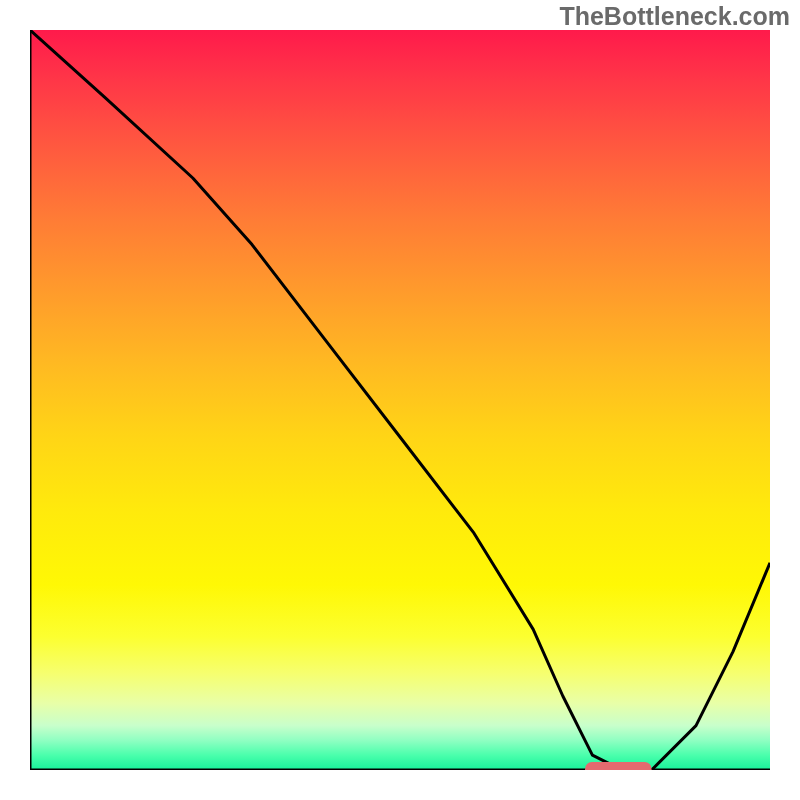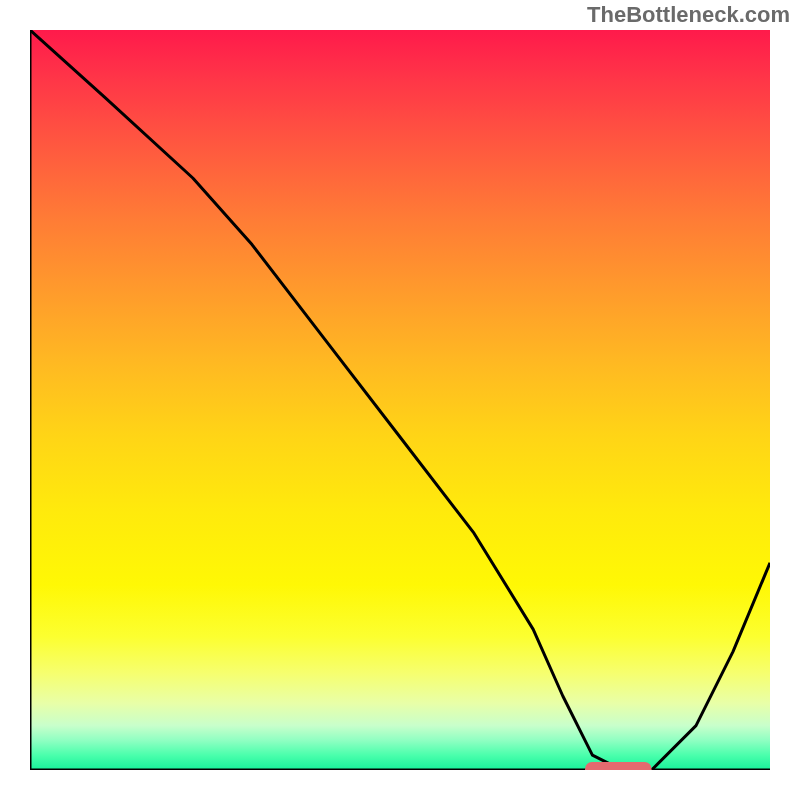--- a/index.html
+++ b/index.html
@@ -12,21 +12,21 @@
   }
   .container {
     position: relative;
     width: 800px;
     height: 800px;
   }
   .watermark {
     position: absolute;
     top: 2px;
     right: 10px;
-    font-size: 22px;
+    font-size: 25px;
     font-weight: bold;
     color: #6a6a6a;
     z-index: 50;
   }
   .plot-area {
     position: absolute;
     left: 30px;
     top: 30px;
     width: 740px;
     height: 740px;

